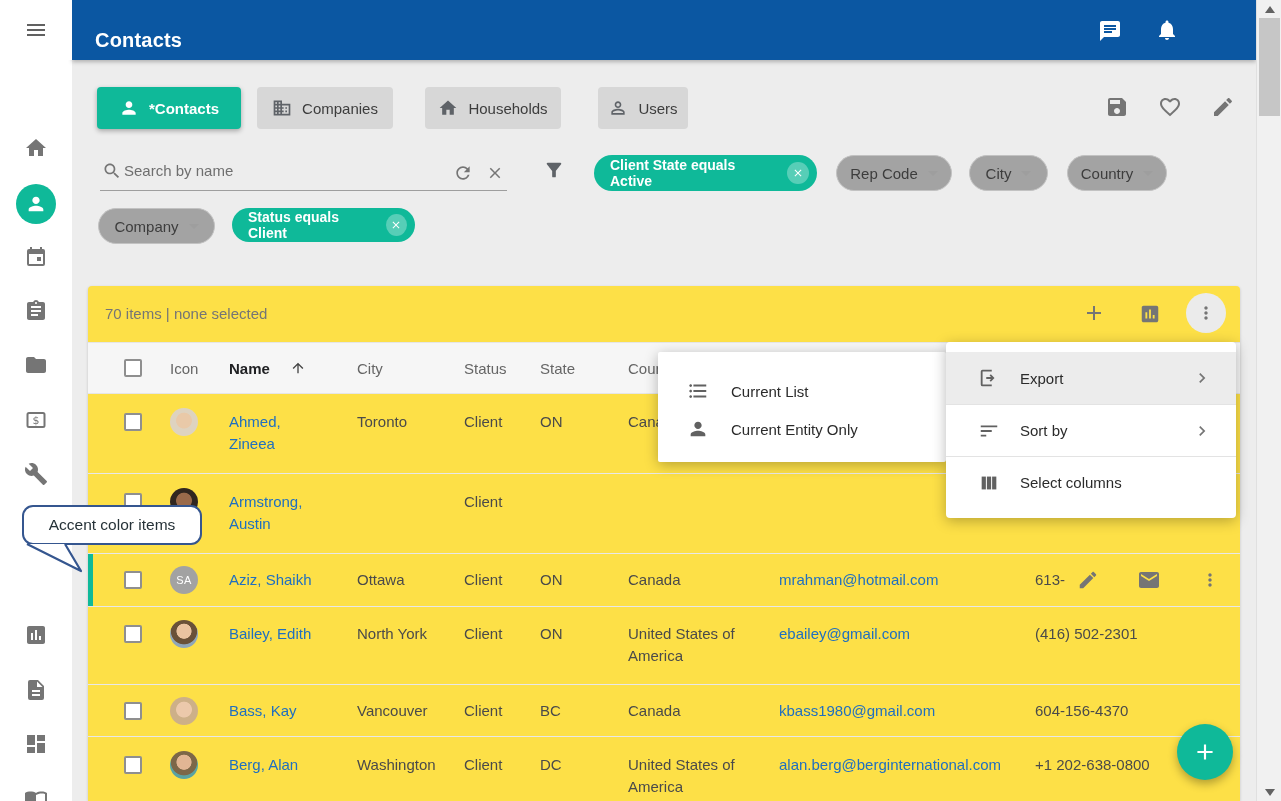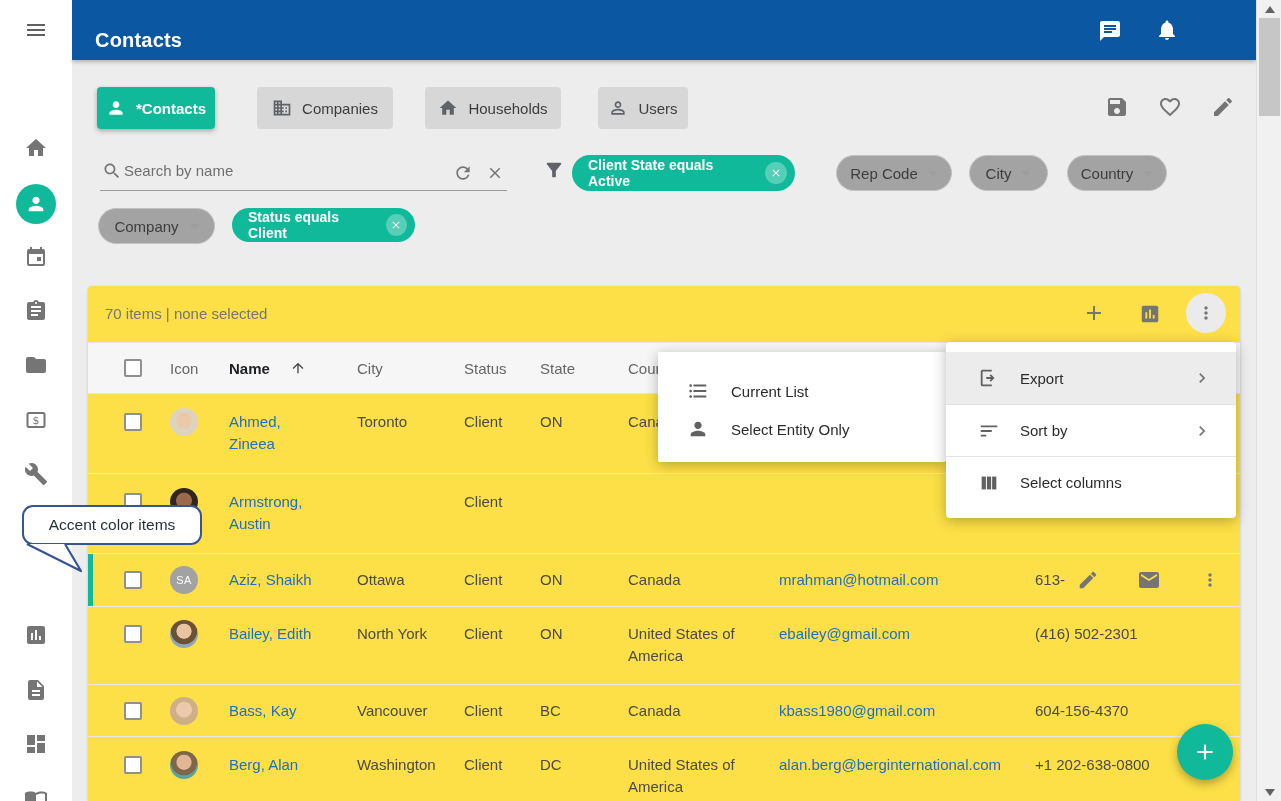--- a/index.html
+++ b/index.html
@@ -195,21 +195,21 @@
     </span>
   <span class="sb-icon" style="top:727px;">
       <svg width="24" height="24" viewBox="0 0 24 24" fill="currentColor">
         <path d="M21 5c-1.11-.35-2.33-.5-3.5-.5-1.95 0-4.05.4-5.5 1.5-1.45-1.1-3.55-1.5-5.5-1.5S2.45 4.9 1 6v14.65c0 .25.25.5.5.5.1 0 .15-.05.25-.05C3.1 20.45 5.05 20 6.5 20c1.95 0 4.05.4 5.5 1.5 1.35-.85 3.8-1.5 5.5-1.5 1.65 0 3.35.3 4.75 1.05.1.05.15.05.25.05.25 0 .5-.25.5-.5V6c-.6-.45-1.25-.75-2-1zm0 13.5c-1.1-.35-2.3-.5-3.5-.5-1.7 0-4.15.65-5.5 1.5V8c1.35-.85 3.8-1.5 5.5-1.5 1.2 0 2.4.15 3.5.5v11.5z"></path>
       </svg>
     </span>
 </nav>
 
 <main class="abs main">
 
-  <div class="tab active" style="left:25px;top:27px;width:118px;">
+  <div class="tab active" style="left:25px;top:27px;width:144px;">
     <span class="ti">
         <svg width="20" height="20" viewBox="0 0 24 24" fill="currentColor">
           <path d="M12 12c2.21 0 4-1.79 4-4s-1.79-4-4-4-4 1.79-4 4 1.79 4 4 4zm0 2c-2.67 0-8 1.34-8 4v2h16v-2c0-2.66-5.33-4-8-4z"></path>
         </svg>
       </span>
     <span>*Contacts</span>
   </div>
   <div class="tab" style="left:185px;top:27px;width:136px;">
     <span class="ti">
         <svg width="20" height="20" viewBox="0 0 24 24" fill="currentColor">
@@ -267,21 +267,21 @@
       <svg width="18" height="18" viewBox="0 0 24 24" fill="currentColor">
         <path d="M19 6.41 17.59 5 12 10.59 6.41 5 5 6.41 10.59 12 5 17.59 6.41 19 12 13.41 17.59 19 19 17.59 13.41 12z"></path>
       </svg>
     </span>
   <span class="funnel">
       <svg width="22" height="22" viewBox="0 0 24 24" fill="currentColor">
         <path d="M4.25 5.61C6.27 8.2 10 13 10 13v6c0 .55.45 1 1 1h2c.55 0 1-.45 1-1v-6s3.72-4.8 5.74-7.39c.51-.66.04-1.61-.79-1.61H5.04c-.83 0-1.3.95-.79 1.61z"></path>
       </svg>
     </span>
 
-  <div class="chip-on r1chip" style="left:500px;width:223px;">
+  <div class="chip-on r1chip" style="left:522px;width:223px;">
     <span>Client State equals Active</span>
     <span class="chip-x">
         <svg width="12" height="12" viewBox="0 0 24 24" fill="#fff">
           <path d="M19 6.41 17.59 5 12 10.59 6.41 5 5 6.41 10.59 12 5 17.59 6.41 19 12 13.41 17.59 19 19 17.59 13.41 12z"></path>
         </svg>
       </span>
   </div>
   <div class="chip-dd r1chip" style="left:764px;width:116px;">
     <span>Rep Code</span>
     <span class="caret"></span>
@@ -471,21 +471,21 @@
         </svg>
       </span>
     <span class="si-label">Current List</span>
   </div>
   <div class="sub-item">
     <span class="si-icon">
         <svg width="22" height="22" viewBox="0 0 24 24" fill="currentColor">
           <path d="M12 12c2.21 0 4-1.79 4-4s-1.79-4-4-4-4 1.79-4 4 1.79 4 4 4zm0 2c-2.67 0-8 1.34-8 4v2h16v-2c0-2.66-5.33-4-8-4z"></path>
         </svg>
       </span>
-    <span class="si-label">Select Entity Only</span>
+    <span class="si-label">Current Entity Only</span>
   </div>
 </div>
 
 <div class="abs menu">
   <div class="menu-item hl">
     <span class="mi-icon">
         <svg width="22" height="22" viewBox="0 0 24 24" fill="currentColor">
           <path d="M15 3H5a2 2 0 0 0-2 2v14a2 2 0 0 0 2 2h10v-2H5V5h10V3z"></path>
           <path d="M14 8l-1.4 1.4 1.6 1.6H9v2h5.2l-1.6 1.6L14 16l4-4-4-4z"></path>
         </svg>

